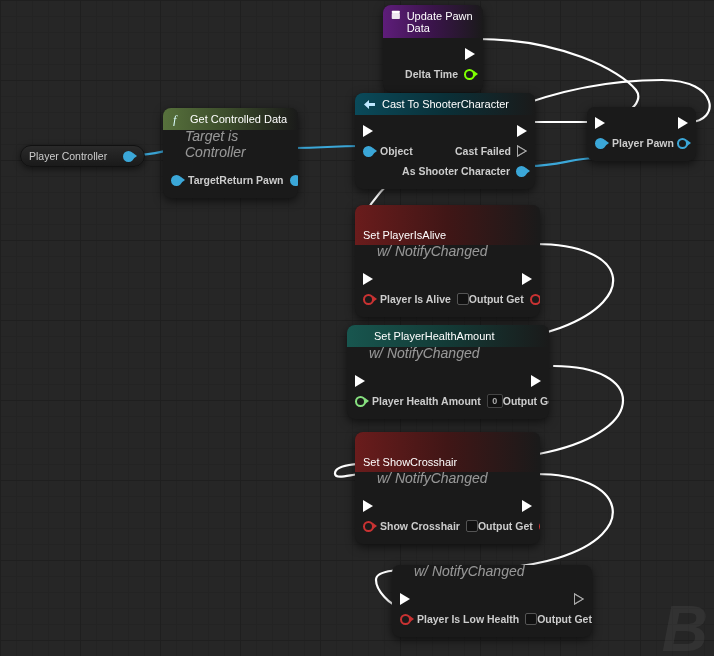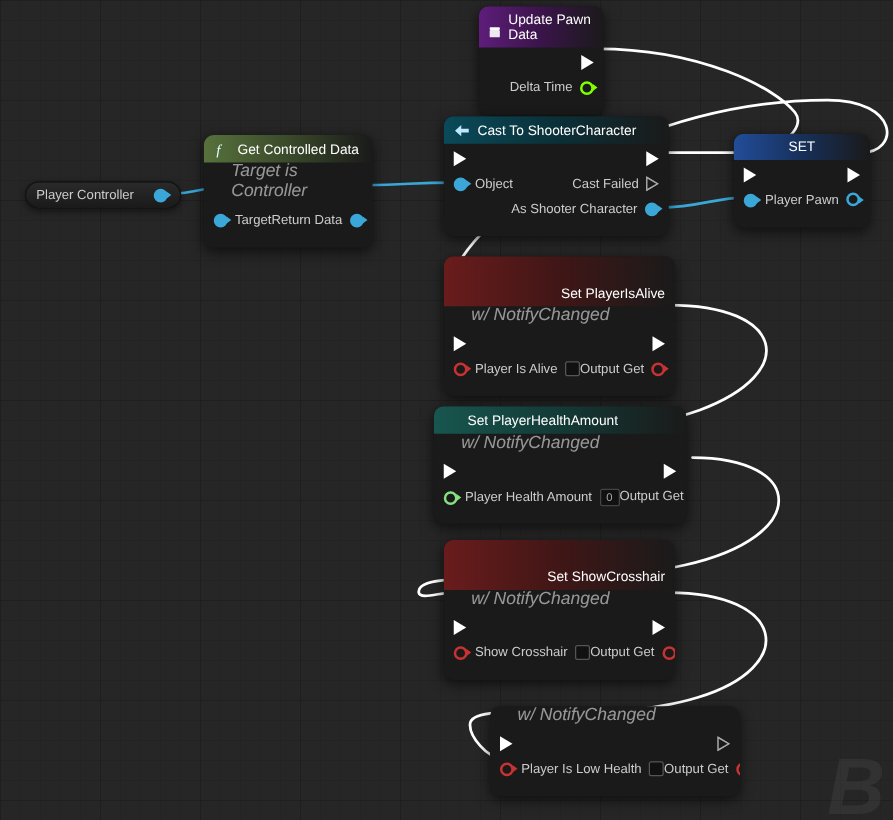--- a/index.html
+++ b/index.html
@@ -28,37 +28,37 @@
   svg.wires { position: absolute; inset: 0; width: 714px; height: 656px; pointer-events: none; }
   .node {
     position: absolute;
     background: #1a1a1a;
     border-radius: 8px;
     box-shadow: 0 3px 10px rgba(0,0,0,0.6);
     overflow: hidden;
   }
   .node-header {
     padding: 5px 8px 4px 8px;
-    display: flex; align-items: flex-end; gap: 6px;
+    display: flex; align-items: flex-start; gap: 6px;
     color: #fff;
     font-size: 11px;
   }
   .node-sub {
     font-size: 14px; font-style: italic; color: rgba(255,255,255,0.55);
     padding: 0 8px 4px 22px; margin-top: -2px;
   }
   .hdr-purple { background: linear-gradient(90deg,#5e1d7a,#3a144a 50%,#1a1a1a); }
   .hdr-green  { background: linear-gradient(90deg,#57713c,#3a4a2a 50%,#1a1a1a); }
   .hdr-teal   { background: linear-gradient(90deg,#0a4a5a,#0a3038 50%,#1a1a1a); }
   .hdr-blue   { background: linear-gradient(90deg,#224d99,#17305a 50%,#1a1a1a); }
   .hdr-maroon { background: linear-gradient(90deg,#6a1c1c,#401616 50%,#1a1a1a); flex-direction: column; }
   .hdr-dteal  { background: linear-gradient(90deg,#18564f,#133a36 50%,#1a1a1a); }
   .hdr-icon { width: 13px; height: 13px; display: inline-block; }
   .node-body { padding: 6px 8px 8px 8px; }
-  .row { display: flex; justify-content: space-between; align-items: flex-start; min-height: 20px; }
+  .row { display: flex; justify-content: space-between; align-items: center; min-height: 20px; font-weight: bold; }
   .pin { display: flex; align-items: center; gap: 6px; }
   .pin.right { flex-direction: row-reverse; }
   .pin-label { font-size: 10.5px; color: #ccc; white-space: nowrap; }
   .port {
     width: 11px; height: 11px; border-radius: 50%;
     border: 2px solid #888; background: transparent; position: relative;
     flex-shrink: 0;
   }
   .port::after { content:""; position:absolute; right:-5px; top:50%; transform:translateY(-50%);
     border-left: 4px solid #888; border-top: 3px solid transparent; border-bottom: 3px solid transparent; }
@@ -160,21 +160,21 @@
   </div>
   <div class="node-sub">Target is Controller</div>
   <div class="node-body">
     <div class="row">
       <div class="pin">
         <span class="port c-blue filled"></span>
         <span class="pin-label">Target</span>
       </div>
       <div class="pin right">
         <span class="port c-blue filled"></span>
-        <span class="pin-label">Return Data</span>
+        <span class="pin-label">Return Pawn</span>
       </div>
     </div>
   </div>
 </div>
 
 <div class="var-pill" style="left:20px; top:145px;">
   <span class="pin-label">Player Controller</span>
   <span class="port c-blue filled"></span>
 </div>
 
@@ -210,23 +210,20 @@
         <span></span>
       <div class="pin right">
         <span class="port c-blue filled"></span>
         <span class="pin-label">As Shooter Character</span>
       </div>
     </div>
   </div>
 </div>
 
 <div class="node" style="left:587px; top:107px; width:109px;">
-  <div class="node-header hdr-blue" style="justify-content:center;">
-    <span>SET</span>
-  </div>
   <div class="node-body">
     <div class="row">
       <div class="pin">
           <span class="exec"></span>
         </div>
       <div class="pin right">
           <span class="exec"></span>
         </div>
     </div>
     <div class="row">

